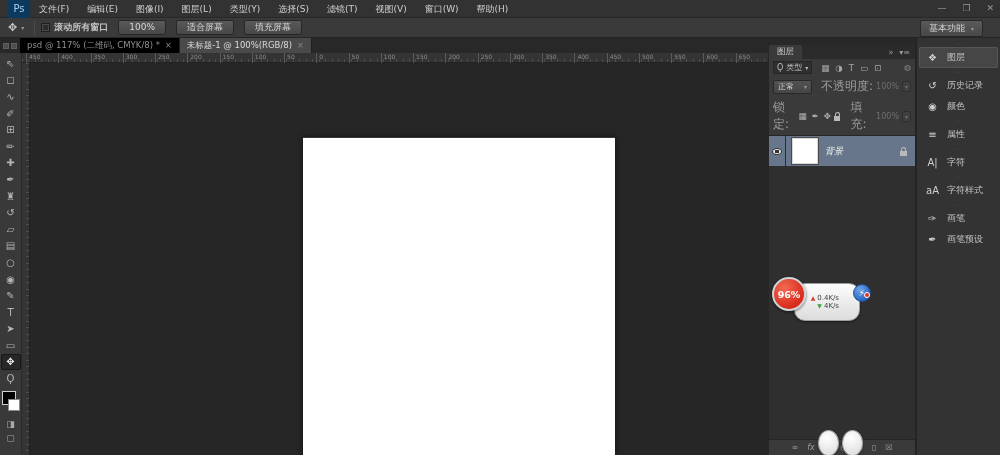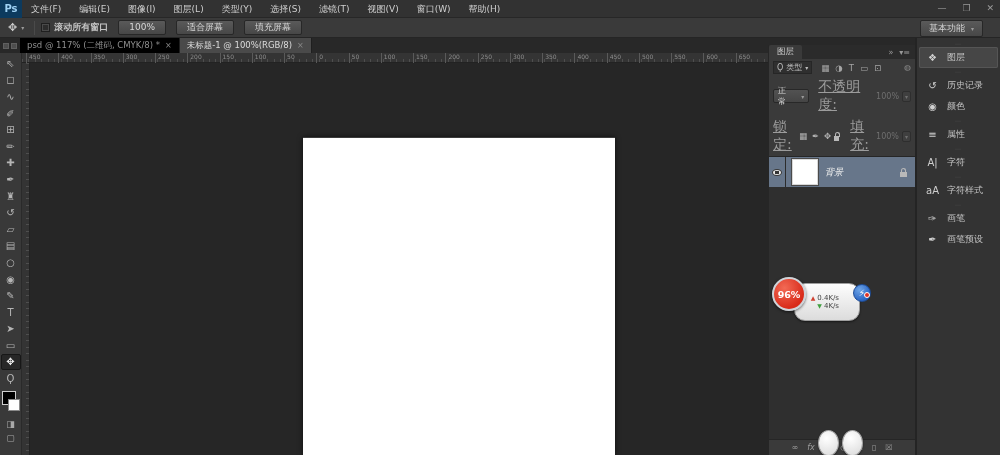--- a/index.html
+++ b/index.html
@@ -3,22 +3,22 @@
 <meta charset="utf-8">
 <style>
   * { margin:0; padding:0; box-sizing:border-box; }
   html,body { width:1000px; height:455px; overflow:hidden; background:#1a1a1a;
     font-family:"DejaVu Sans","Liberation Sans",sans-serif; }
   #root { position:relative; width:1000px; height:455px; background:#262626; overflow:hidden; }
 
   
   .menubar { position:absolute; left:0; top:0; width:1000px; height:18px; background:#323232;
     display:flex; align-items:center; border-bottom:1px solid #272727; }
-  .ps-logo { width:22px; height:18px; background:#0c3a5e; color:#9fd2f5; font-size:10px; font-weight:bold;
-    display:flex; align-items:center; justify-content:center; }
+  .ps-logo { width:22px; height:18px; background:#0c3a5e; color:#9fd2f5; font-size:10px; font-weight:normal;
+    display:flex; align-items:center; justify-content:center;margin-left:8px; }
   .menu-item { color:#cfcfcf; font-size:9px; padding:0 9px; line-height:18px; cursor:default; }
   .win-controls { position:absolute; right:6px; top:0; display:flex; gap:16px; }
   .win-btn { color:#9a9a9a; font-size:9px; line-height:16px; }
 
   
   .optionsbar { position:absolute; left:0; top:18px; width:1000px; height:20px; background:#3a3a3a;
     display:flex; align-items:center; border-bottom:1px solid #252525; }
   .tool-preview { color:#c9c9c9; font-size:11px; margin-left:8px; }
   .mini-arrow { color:#9a9a9a; font-size:6px; margin:0 4px; }
   .opt-divider { width:1px; height:14px; background:#2b2b2b; border-right:1px solid #4a4a4a; margin:0 6px; }
@@ -74,21 +74,21 @@
   .lp-header { height:14px; background:#2b2b2b; display:flex; align-items:flex-end; }
   .lp-tab { height:14px; background:#3a3a3a; color:#cfcfcf; font-size:8.5px; padding:1px 8px 0; border-radius:2px 2px 0 0; }
   .lp-header-icons { margin-left:auto; display:flex; gap:6px; padding:0 5px 2px; color:#9a9a9a; font-size:8px; }
   .lp-row { display:flex; align-items:center; padding:2px 4px; gap:3px; }
   .lp-filter-box { display:flex; align-items:center; gap:3px; background:#2f2f2f; border:1px solid #262626;
     color:#bdbdbd; font-size:8px; padding:1px 3px; height:13px; }
   .lp-filter-icons { display:flex; gap:6px; margin-left:6px; color:#a5a5a5; font-size:8.5px; }
   .lp-filter-toggle { margin-left:auto; color:#8d8d8d; font-size:8px; }
   .lp-select { background:linear-gradient(#525252,#454545); border:1px solid #282828; border-radius:2px;
     color:#d8d8d8; font-size:8px; height:14px; padding:1px 4px; display:flex; align-items:center; gap:10px; }
-  .lp-dim-label { color:#9c9c9c; font-size:14px;text-decoration:underline; }
+  .lp-dim-label { color:#9c9c9c; font-size:12px; }
   .lp-dim-value { color:#6f6f6f; font-size:8px; }
   .lp-drop-btn { color:#6f6f6f; font-size:6px; border:1px solid #2e2e2e; background:#3f3f3f; padding:1px 2px; border-radius:2px; }
   .lp-lock-icons { display:flex; gap:5px; color:#b0b0b0; font-size:8.5px; align-items:center; }
   .css-lock { position:relative; width:7px; height:5px; background:#b9b9b9; display:inline-block; margin-top:4px; }
   .css-lock:before { content:""; position:absolute; left:1px; top:-4px; width:3px; height:4px;
     border:1px solid #b9b9b9; border-bottom:none; border-radius:3px 3px 0 0; }
   .lp-list { flex:1; background:#2f2f2f; border-top:1px solid #262626; border-bottom:1px solid #262626; }
   .layer-row { height:30px; background:#67768a; display:flex; align-items:center; }
   .eye-cell { width:17px; height:30px; border-right:1px solid #2c2c2c; display:flex; align-items:center; justify-content:center; }
   .eye { width:10px; height:7px; border-radius:50%; background:radial-gradient(circle at 50% 50%, #333 0 2px, #e8e8e8 2px); border:1px solid #3a3a3a; }

